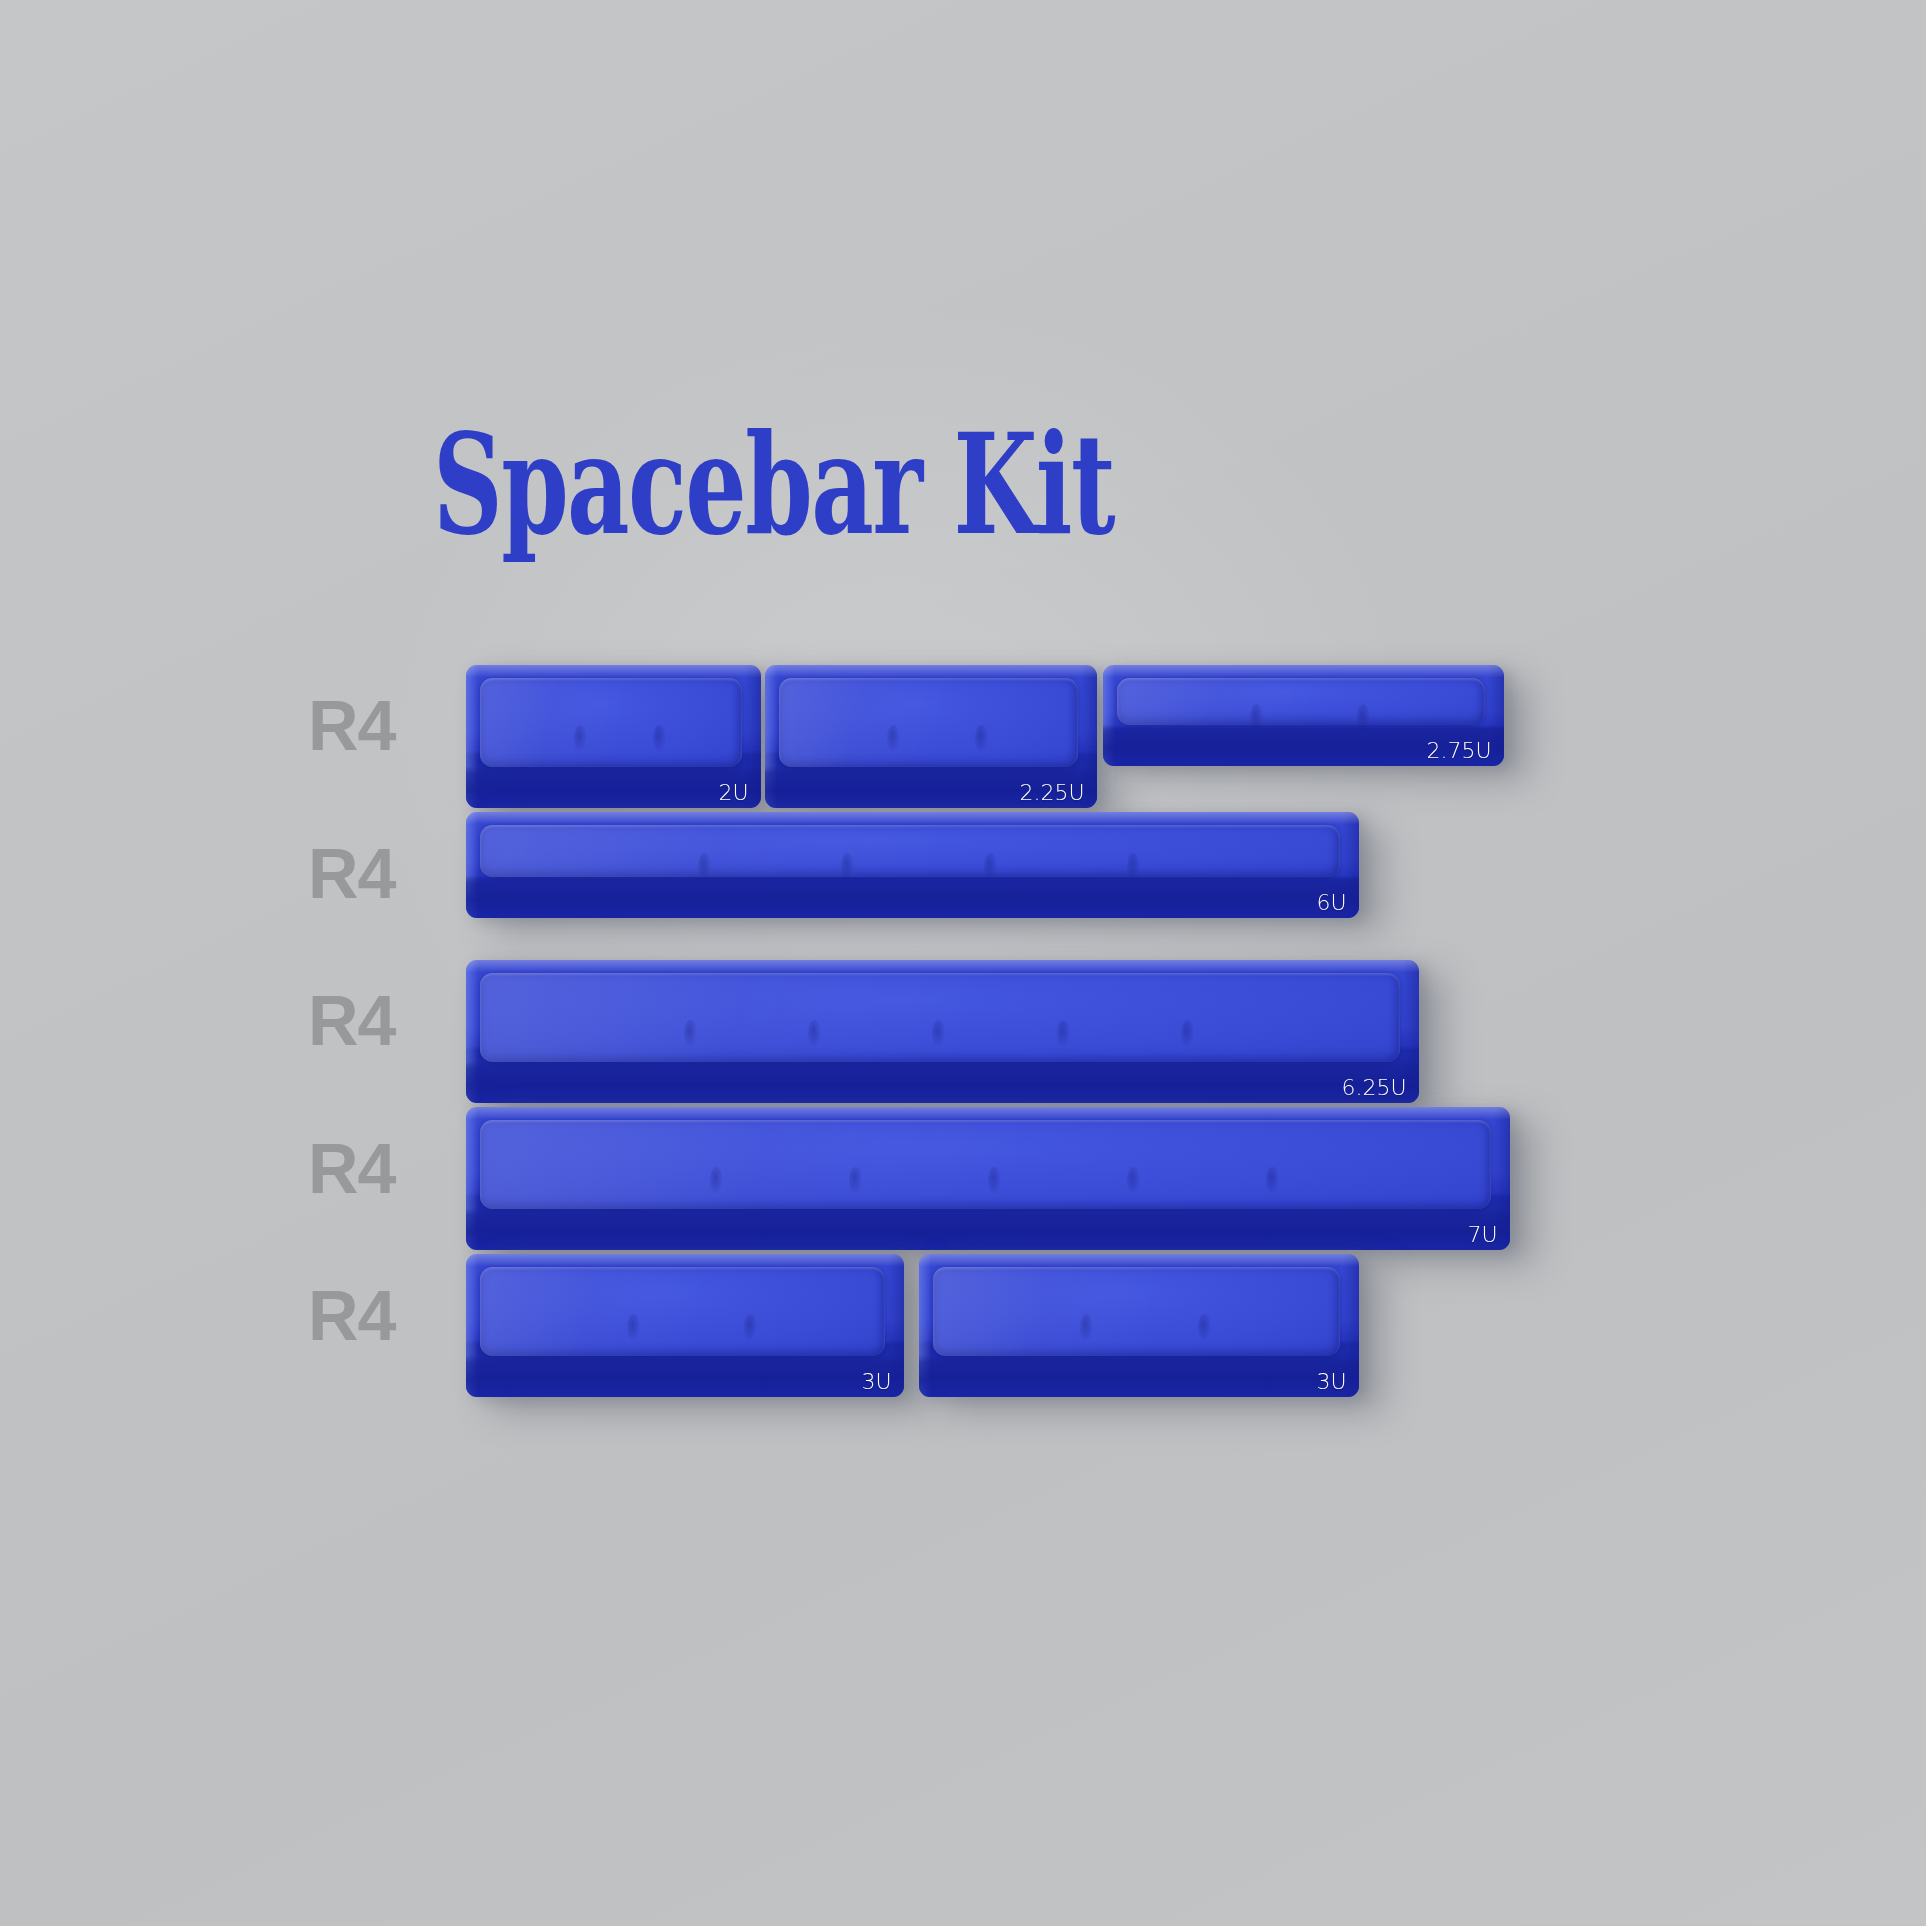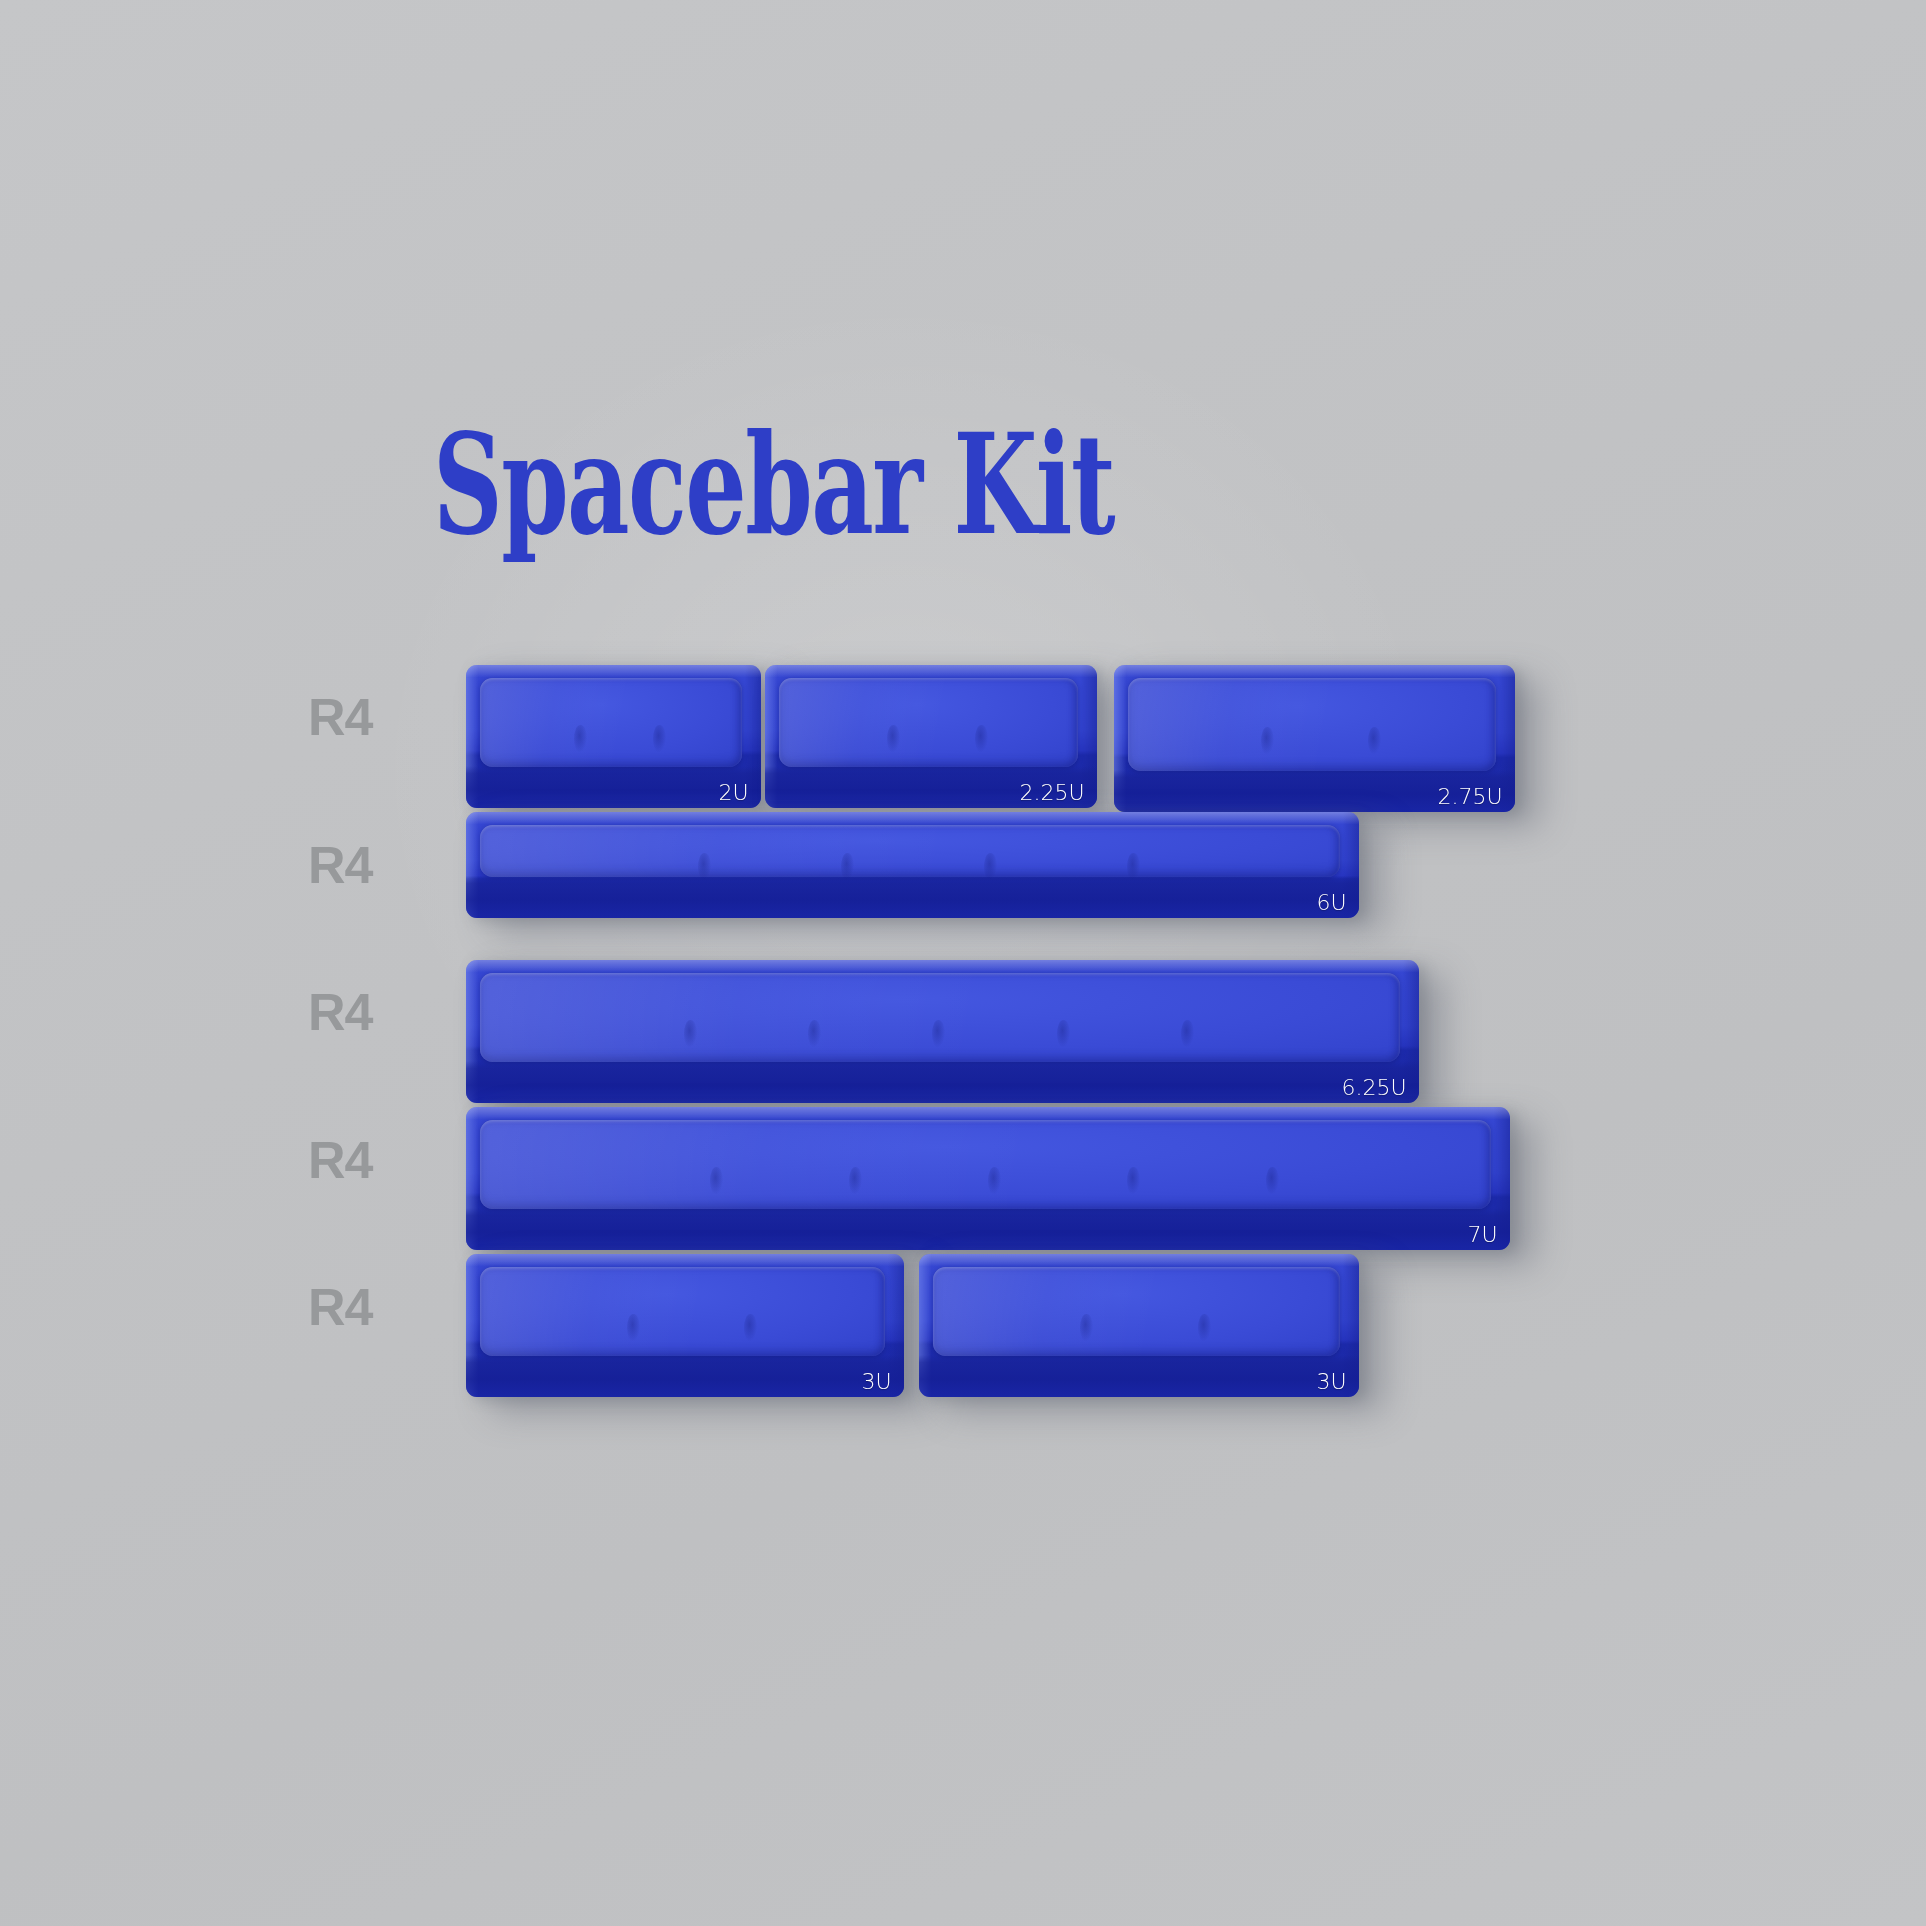--- a/index.html
+++ b/index.html
@@ -31,21 +31,21 @@
     transform-origin:left top;
     white-space:nowrap;
     user-select:none;
   }
 
   
   .rowlabel{
     position:absolute;
     font-family:"Liberation Sans", sans-serif;
     font-weight:700;
-    font-size:52px;
+    font-size:70px;
     color:#97999b;
     letter-spacing:-1px;
     line-height:1;
     white-space:nowrap;
   }
 
   
   .cap{
     position:absolute;
     border-radius:11px;
@@ -137,21 +137,21 @@
         <div class="front"></div>
         <div class="ulabel">2U</div>
       </div>
       <div class="cap" style="left: 765px; top: 665px; width: 332px; height: 143px; text-align: center;">
         <div class="plate"></div>
         <div class="dimple" style="left: 122px;"></div>
         <div class="dimple" style="left: 210px;"></div>
         <div class="front"></div>
         <div class="ulabel">2.25U</div>
       </div>
-      <div class="cap" style="left: 1103px; top: 665px; width: 401px; height: 147px; margin-left: 11px;">
+      <div class="cap" style="left: 1103px; top: 665px; width: 401px; height: 101px;">
         <div class="plate"></div>
         <div class="dimple" style="left: 147px;"></div>
         <div class="dimple" style="left: 254px;"></div>
         <div class="front"></div>
         <div class="ulabel">2.75U</div>
       </div>
       <div class="rowlabel" style="left: 308px; top: 839px;">R4</div>
       <div class="cap" style="left: 466px; top: 812px; width: 893px; height: 106px;">
         <div class="plate"></div>
         <div class="dimple" style="left: 232px;"></div>

